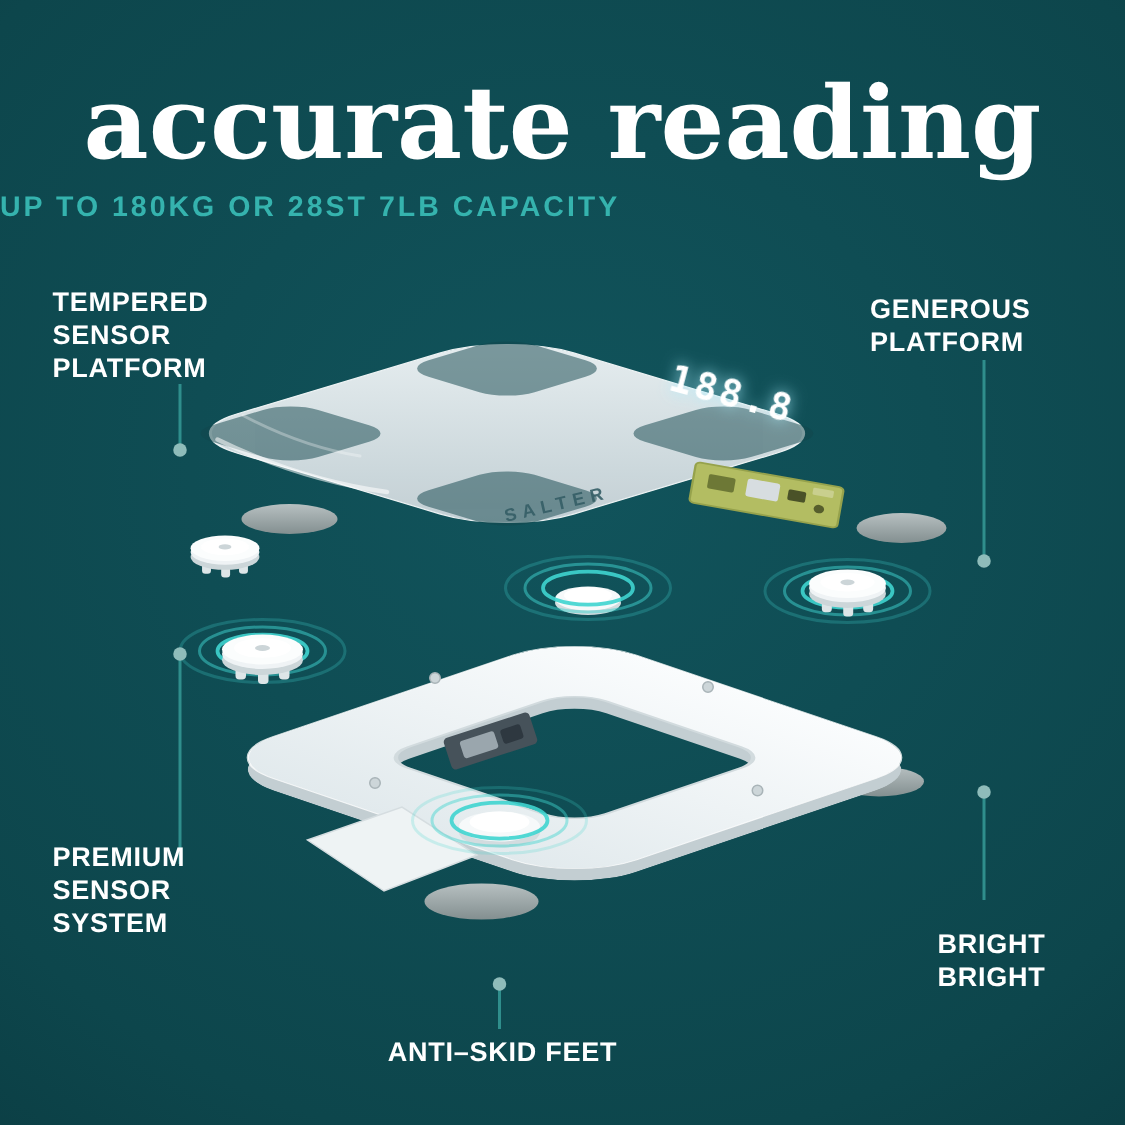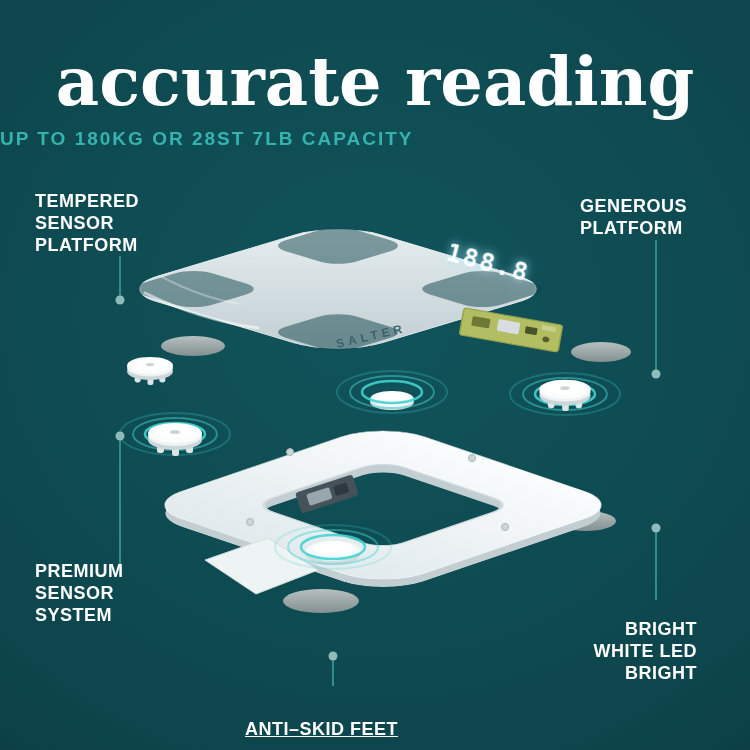--- a/index.html
+++ b/index.html
@@ -18,21 +18,21 @@
     font-size:19px;font-weight:bold;letter-spacing:2px;color:#35b3ae;
   }
   .callout{
     position:absolute;color:#ffffff;font-weight:bold;font-size:18px;
     line-height:22px;letter-spacing:0.5px;
   }
   .c-tempered{left:35px;top:190px;}
   .c-generous{left:580px;top:195px;}
   .c-premium{left:35px;top:560px;}
   .c-led{right:53px;top:604px;text-align:right;margin-top:14px;}
-  .c-antiskid{left:245px;top:718px;width:180px;text-align:left;text-decoration:underline;}
+  .c-antiskid{left:245px;top:690px;width:180px;text-align:center;}
 </style>
 </head>
 <body>
 
 <div class="stage">
 
   <svg class="scene" width="750" height="750" viewBox="0 0 750 750">
     <defs>
       <linearGradient id="glassGrad" x1="0%" y1="0%" x2="100%" y2="100%">
         <stop offset="0" stop-color="#eff4f6"></stop>
@@ -223,21 +223,20 @@
   </div>
 
   <div class="callout c-premium">
     <div>PREMIUM</div>
     <div>SENSOR</div>
     <div>SYSTEM</div>
   </div>
 
   <div class="callout c-led">
     <div>BRIGHT</div>
-    <div>WHITE LED</div>
     <div>BRIGHT</div>
   </div>
 
   <div class="callout c-antiskid">
     <div>ANTI–SKID FEET</div>
   </div>
 
 </div>
 
 </body></html>

